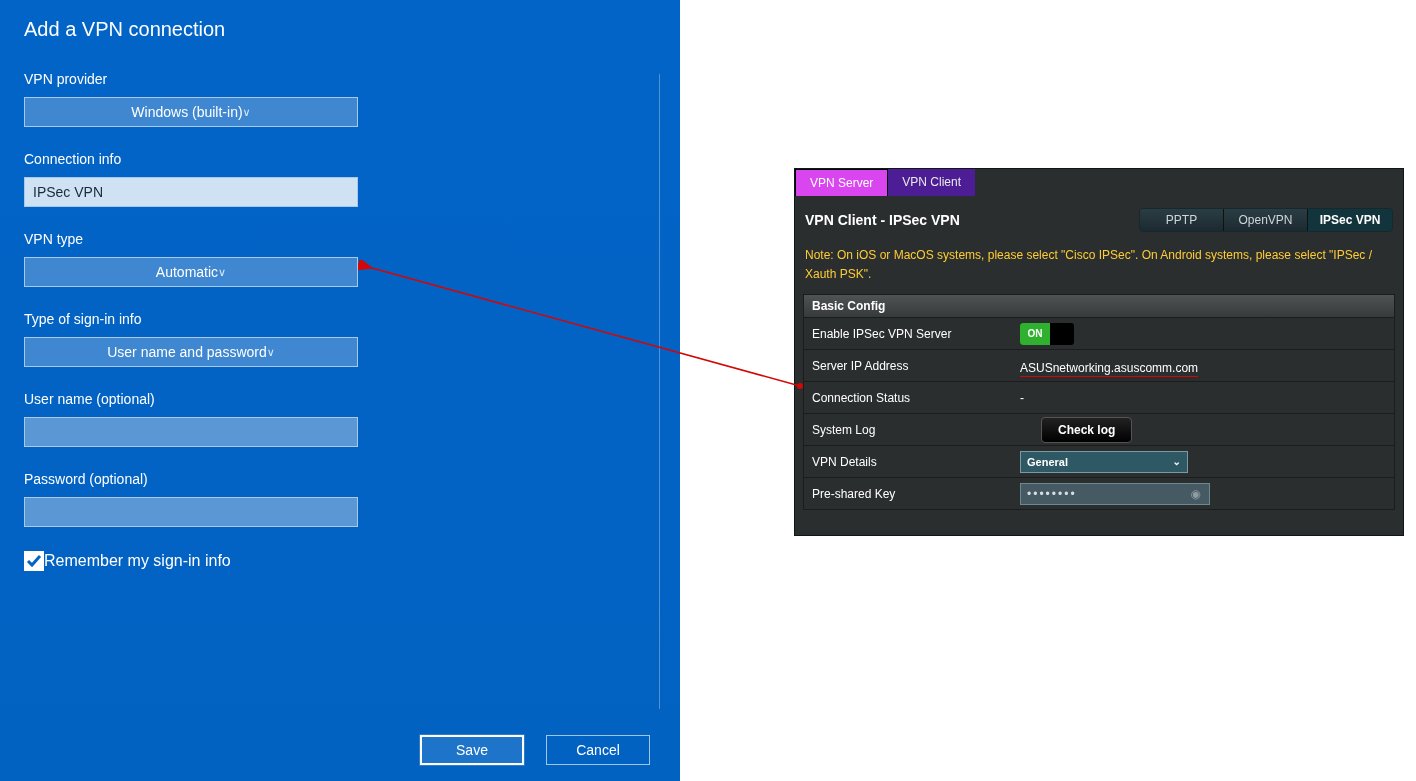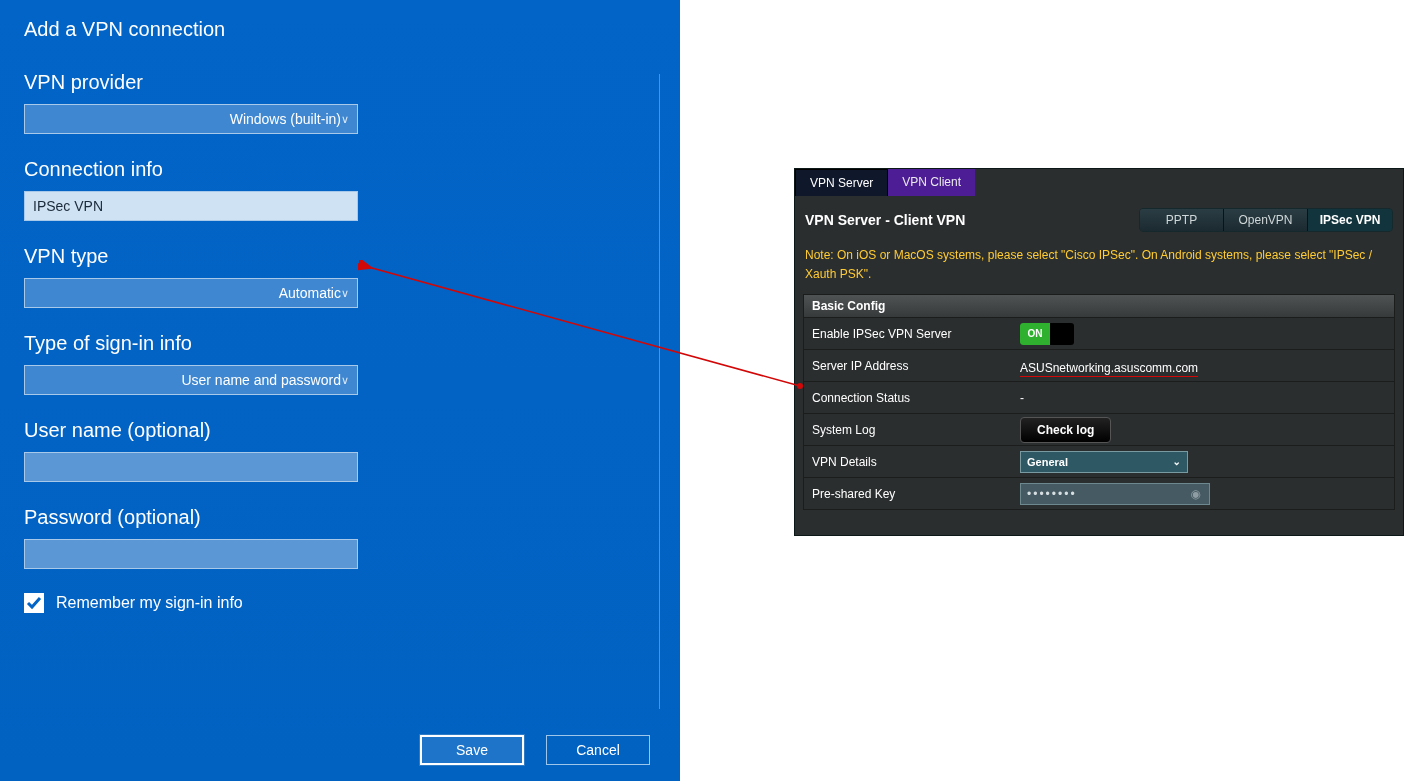--- a/index.html
+++ b/index.html
@@ -7,58 +7,58 @@
 
   
   .win-panel {
     position: absolute; left: 0; top: 0; width: 680px; height: 781px;
     background: #0264c7; 
     background: linear-gradient(#0264c7,#0262c2);
     color: #fff; padding: 18px 24px;
   }
   .win-panel h1 { font-weight: 300; font-size: 20px; margin-bottom: 30px; }
   .form-group { margin-bottom: 24px; }
-  .form-group label { display: block; font-size: 20px; margin-bottom: 10px; margin-top: 22px; }
+  .form-group label { display: block; font-size: 14px; margin-bottom: 10px; margin-top: 22px; }
 
   .win-select, .win-input {
     width: 334px; height: 30px; border: 1px solid #a8c9e9;
     background: #3f87d0; color: #fff; font-size: 14px;
     display: flex; align-items: center; padding: 0 8px; position: relative;
   }
-  .win-select { justify-content: flex-end; cursor: pointer; }
+  .win-select { justify-content: center; cursor: pointer; }
   .win-select .chev { font-size: 11px; color: #dbe9f5; }
 
   .win-input-lt { background: #cfe2f3; color: #1a2a3a; }
   .win-input-white { background: #fff; color: #000; border: 2px solid #000; }
   .win-input-white .clear-x { position: absolute; right: 8px; top: 50%; transform: translateY(-50%); color: #000; font-size: 14px; cursor: pointer; }
   .win-input-empty { background: #5a97d4; }
 
   .underline-red { text-decoration: underline wavy #d20707 1px; text-underline-offset: 3px; }
   .cursor-pipe { border-right: 1px solid #000; padding-right:1px; }
 
-  .checkbox-row { display:flex; align-items:center; gap:12px; margin-top:18px; }
+  .checkbox-row { display:flex; align-items:center; margin-top:18px; }
   .checkbox { width:20px; height:20px; background:#fff; display:flex; align-items:center; justify-content:center; }
   .checkbox svg { width:16px; height:16px; fill:none; stroke:#0264c7; stroke-width:3; }
 
   .btn-row { position:absolute; right:30px; bottom:16px; display:flex; gap:22px; }
   .btn { width:104px; height:30px; border:1px solid #9ec6ea; color:#fff; display:flex; align-items:center; justify-content:center; font-size:14px; cursor:pointer; }
   .btn-save { background:#1e74c9; border:2px solid #ffffff; outline:1px solid #2f7cc6; }
   .btn-cancel { background: transparent; }
 
   .divider { position:absolute; left:659px; top:74px; width:1px; height:635px; background:#4e93d4; }
 
   
   .router-panel {
     position:absolute; left:794px; top:168px; width:610px; height:368px;
     background:#2b2e2f; border:1px solid #0c1717; color:#fff; font-family: Arial, sans-serif;
     font-size:12px;
   }
   .r-tabs { display:flex; height:27px; background:#2b2e2f; }
   .r-tab { padding:0 14px; line-height:27px; font-size:12px; cursor:pointer; }
-  .r-tab-active { background:#0f172a; border:1px solid #000; border-bottom:none; }
+  .r-tab-active { background:#d946ef; border:1px solid #000; border-bottom:none; }
   .r-tab-inactive { background:#4c1d95; color:#eaeaea; }
 
   .r-body { padding:12px 8px 8px 8px; }
   .r-head { display:flex; align-items:center; justify-content:space-between; margin-bottom:14px; padding:0 2px; }
   .r-title { font-weight:bold; font-size:14px; color:#fff; }
   .r-modes { display:flex; border:1px solid #15292d; border-radius:4px; overflow:hidden; height:24px; }
   .r-mode { width:84px; text-align:center; line-height:22px; font-size:12px; color:#cfd6d8; background:linear-gradient(#2b3d44,#1b2a30); border-right:1px solid #111; cursor:pointer; }
   .r-mode:last-child { border-right:none; }
   .r-mode-active { color:#fff; font-weight:bold; background:#12343d; }
 
@@ -68,21 +68,21 @@
   .r-row { display:flex; align-items:center; height:32px; border:1px solid #1b1d1d; border-top:none; }
   .r-row-label { width:210px; padding-left:8px; color:#fff; font-size:12px; }
   .r-row-val { flex:1; padding-left:6px; color:#fff; font-size:12px; display:flex; align-items:center; }
 
   .toggle { width:54px; height:22px; border-radius:3px; background:#000; display:flex; align-items:center; overflow:hidden; }
   .toggle-on { width:30px; height:22px; background:#2fb12f; color:#fff; display:flex; align-items:center; justify-content:center; font-size:10px; font-weight:bold; }
   .toggle-off { flex:1; background:#000; }
 
   .ip-underline { border-bottom:1px solid #d20707; padding-bottom:1px;margin-top:7px; }
 
-  .check-btn { background:linear-gradient(#222,#000); border:1px solid #555; border-radius:4px; padding:5px 16px; color:#fff; font-weight:bold; font-size:12px; cursor:pointer; }
+  .check-btn { background:linear-gradient(#222,#000); border:1px solid #555; border-radius:4px; padding:5px 16px; color:#fff; font-weight:bold; font-size:12px; cursor:pointer;margin-left:21px; }
 
   .r-dropdown { width:168px; height:22px; background:#2f5865; border:1px solid #7a9aa2; display:flex; align-items:center; justify-content:space-between; padding:0 6px; color:#fff; font-family: Verdana, sans-serif; font-size:11px; cursor:pointer;font-weight:bold; }
   .r-dropdown .dd-chev { font-size:10px; }
 
   .r-pass { width:190px; height:22px; background:#465a63; border:1px solid #6e8890; display:flex; align-items:center; padding:0 6px; color:#d7dee1; letter-spacing:2px; position:relative; }
   .r-pass .eye { position:absolute; right:6px; top:50%; transform:translateY(-50%); opacity:.5; font-size:12px; }
 
   
   .arrow-svg { position:absolute; left:358px; top:260px; width:450px; height:140px; pointer-events:none; }
 
@@ -156,21 +156,21 @@
   <div class="divider"></div>
 </div>
 
 <div class="router-panel">
   <div class="r-tabs">
     <div class="r-tab r-tab-active">VPN Server</div>
     <div class="r-tab r-tab-inactive">VPN Client</div>
   </div>
   <div class="r-body">
     <div class="r-head">
-      <div class="r-title">VPN Server - Client VPN</div>
+      <div class="r-title">VPN Client - IPSec VPN</div>
       <div class="r-modes">
         <div class="r-mode">PPTP</div>
         <div class="r-mode">OpenVPN</div>
         <div class="r-mode r-mode-active">IPSec VPN</div>
       </div>
     </div>
 
     <div class="r-note">Note: On iOS or MacOS systems, please select "Cisco IPSec". On Android systems, please select "IPSec / Xauth PSK".</div>
 
     <div class="r-section-head">Basic Config</div>

